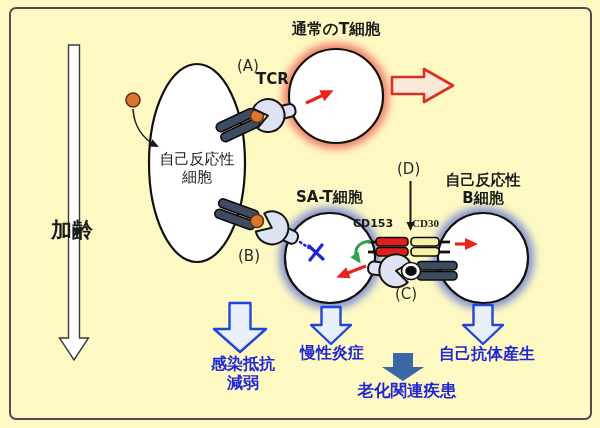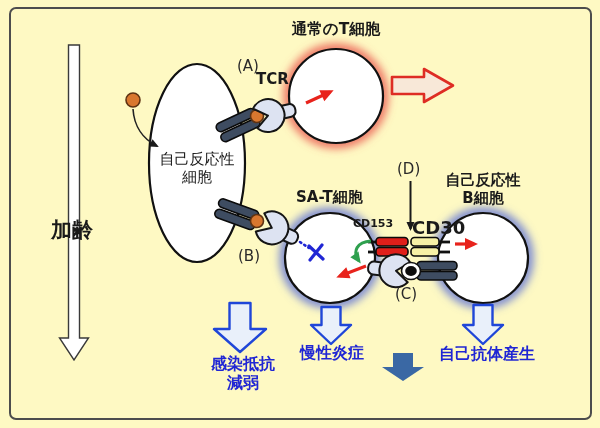--- a/index.html
+++ b/index.html
@@ -154,24 +154,25 @@
 
   <div class="lbl marker-lbl" style="left:397px;top:160px;">(D)</div>
 
   <div class="lbl bold" style="left:296px;top:188px;font-size:15px;">SA-T細胞</div>
 
   <div class="lbl bold center" style="left:433px;top:171px;width:100px;font-size:15px;">自己反応性
 B細胞</div>
 
   <div class="lbl bold" style="left:353px;top:217px;font-size:11px;">CD153</div>
 
-  <div class="lbl bold" style="left:412px;top:217px;font-size:18px;">CD30</div>
+  <div class="lbl bold" style="left:412px;top:217px;font-size:11px;font-family:Liberation Serif, serif;">CD30</div>
 
 
   <div class="lbl blue-text center" style="left:193px;top:354px;width:100px;font-size:16px;">感染抵抗
 減弱</div>
 
   <div class="lbl blue-text center" style="left:282px;top:343px;width:100px;font-size:16px;">慢性炎症</div>
 
   <div class="lbl blue-text center" style="left:427px;top:344px;width:120px;font-size:16px;">自己抗体産生</div>
 
+  <div class="lbl blue-text center" style="left:347px;top:381px;width:120px;font-size:16.5px;">老化関連疾患</div>
 
 </div>
 
 </body></html>

